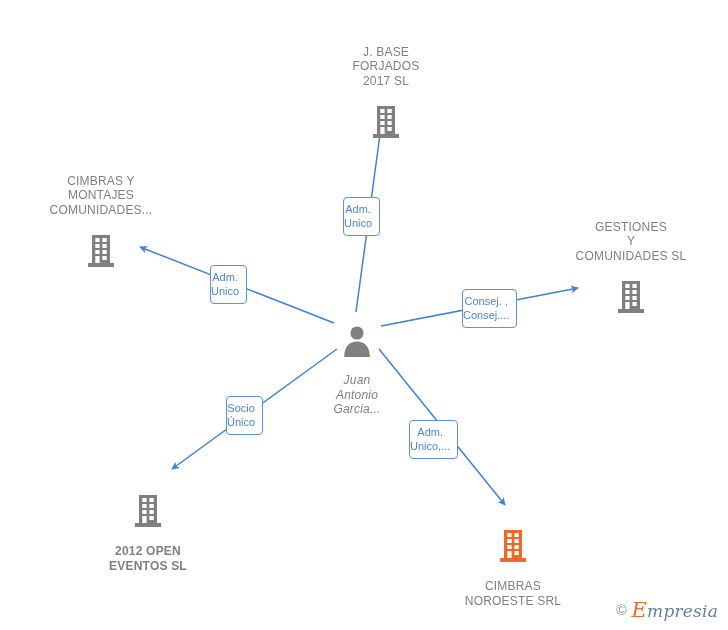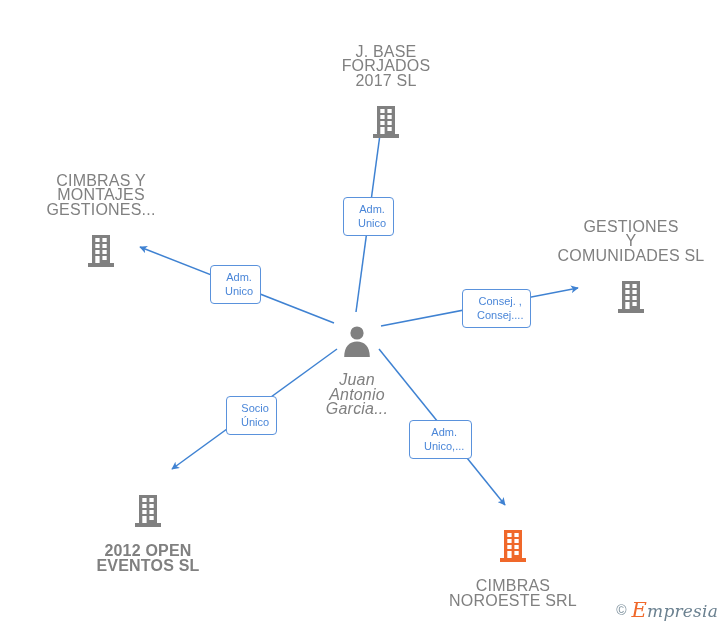--- a/index.html
+++ b/index.html
@@ -27,21 +27,21 @@
     pointer-events: none;
   }
 
   
   .node {
     position: absolute;
     width: 160px;
     margin-left: -80px;
     text-align: center;
     color: #808080;
-    font-size: 16px;
+    font-size: 12px;
     line-height: 14.5px;
     letter-spacing: 0.2px;
     white-space: pre-line;
   }
   .node .label-top {
     margin-bottom: 2px;
   }
   .node .label-bottom {
     margin-top: 2px;
   }
@@ -55,21 +55,21 @@
   
   .edge-label {
     position: absolute;
     background: #ffffff;
     border: 1px solid #5a92dc;
     border-radius: 4px;
     color: #4a86d8;
     font-size: 11px;
     line-height: 14px;
     text-align: center;
-    padding: 4px 7px 5px 14px;
+    padding: 4px 7px 5px 0;
     white-space: pre-line;
     box-sizing: border-box;
   }
 
   
   #watermark {
     position: absolute;
     right: 10px;
     bottom: 8px;
     display: flex;
@@ -143,21 +143,21 @@
         <rect x="17.4" y="16" width="4.3" height="4" fill="#ffffff"></rect>
         <rect x="10.3" y="22" width="4.3" height="7" fill="#ffffff"></rect>
         <rect x="17.4" y="22" width="4.3" height="4" fill="#ffffff"></rect>
       </svg>
     </span>
   </div>
 
   <div class="node" style="left:101px; top:159px;">
     <div class="label-top">CIMBRAS Y
 MONTAJES
-GESTIONES...</div>
+COMUNIDADES...</div>
     <span class="glyph">
       <svg width="32" height="34" viewBox="0 0 32 34" aria-hidden="true">
         <rect x="7" y="1" width="18" height="28" fill="#808080"></rect>
         <rect x="3" y="29" width="26" height="4" fill="#808080"></rect>
         <rect x="10.3" y="4" width="4.3" height="4" fill="#ffffff"></rect>
         <rect x="17.4" y="4" width="4.3" height="4" fill="#ffffff"></rect>
         <rect x="10.3" y="10" width="4.3" height="4" fill="#ffffff"></rect>
         <rect x="17.4" y="10" width="4.3" height="4" fill="#ffffff"></rect>
         <rect x="10.3" y="16" width="4.3" height="4" fill="#ffffff"></rect>
         <rect x="17.4" y="16" width="4.3" height="4" fill="#ffffff"></rect>

